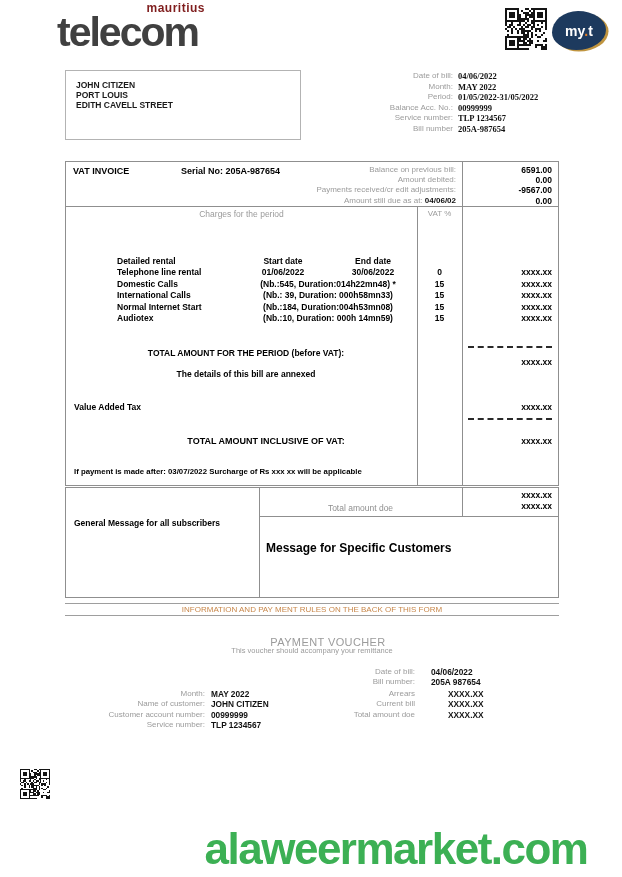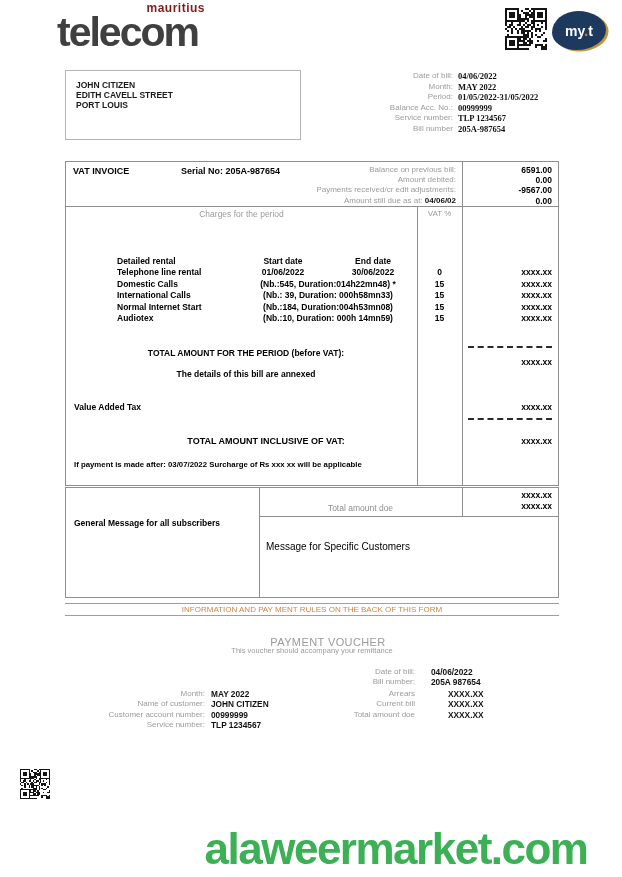--- a/index.html
+++ b/index.html
@@ -50,32 +50,32 @@
 
   .dash1 { position:absolute; left:402px; top:184px; width:84px; border-top:2px dashed #2a2a2a; }
   .tbv-label { position:absolute; left:0; top:186px; width:360px; text-align:center; font-weight:bold; }
   .tbv-value { position:absolute; left:396px; top:195px; width:90px; text-align:right; font-weight:bold; }
   .annex { position:absolute; left:0; top:207px; width:360px; text-align:center; font-weight:bold; }
   .vat-row-label { position:absolute; left:8px; top:240px; font-weight:bold; }
   .vat-row-value { position:absolute; left:396px; top:240px; width:90px; text-align:right; font-weight:bold; }
   .dash2 { position:absolute; left:402px; top:256px; width:84px; border-top:2px dashed #2a2a2a; }
   .tiv-label { position:absolute; left:0; top:274px; width:400px; text-align:center; font-weight:bold; font-size:9px; }
   .tiv-value { position:absolute; left:396px; top:274px; width:90px; text-align:right; font-weight:bold; }
-  .surcharge { position:absolute; left:8px; top:298px; font-weight:bold; font-size:7.8px; }
+  .surcharge { position:absolute; left:8px; top:305px; font-weight:bold; font-size:7.8px; }
 
   
   .msg-box { position:absolute; left:65px; top:487px; width:494px; height:111px; border:1px solid #8f8f8f; font-size:8.5px; }
   .msg-v1 { position:absolute; left:193px; top:0; bottom:0; border-left:1px solid #8f8f8f; }
   .msg-v2 { position:absolute; left:396px; top:0; height:28px; border-left:1px solid #8f8f8f; }
   .msg-h1 { position:absolute; left:193px; right:0; top:28px; border-top:1px solid #8f8f8f; }
   .msg-amt1 { position:absolute; left:396px; top:2px; width:90px; text-align:right; font-weight:bold; }
   .msg-amt2 { position:absolute; left:396px; top:13px; width:90px; text-align:right; font-weight:bold; }
   .msg-total { position:absolute; left:193px; top:15px; width:203px; text-align:center; color:#8f8f8f; }
   .msg-general { position:absolute; left:8px; top:30px; font-weight:bold; }
-  .msg-specific { position:absolute; left:200px; top:53px; font-weight:normal; font-size:10px; }
+  .msg-specific { position:absolute; left:200px; top:53px; font-weight:bold; font-size:12px; }
 
   
   .banner-line1 { position:absolute; left:65px; top:603px; width:494px; border-top:1px solid #9e9e9e; }
   .banner-text { position:absolute; left:65px; top:604.5px; width:494px; text-align:center; color:#c8874a; font-size:8px; }
   .banner-line2 { position:absolute; left:65px; top:614.5px; width:494px; border-top:1px solid #9e9e9e; }
 
   
   .v-title { position:absolute; left:81px; top:636px; width:494px; text-align:center; color:#9b9b9b; font-size:11px; letter-spacing:0.4px; }
   .v-sub { position:absolute; left:65px; top:646px; width:494px; text-align:center; color:#9b9b9b; font-size:7.5px; }
   .v-left { position:absolute; left:65px; top:689px; font-size:8px; line-height:10.4px; }
@@ -343,22 +343,22 @@
         <rect x="18" y="20" width="1" height="1"></rect>
         <rect x="19" y="20" width="1" height="1"></rect>
         <rect x="20" y="20" width="1" height="1"></rect>
       </svg></div>
   <div class="myt">
     <span><span>my</span><span class="dot">.</span><span>t</span></span>
   </div>
 
   <div class="cust-box">
     <div>JOHN CITIZEN</div>
+    <div>PORT LOUIS</div>
     <div>EDITH CAVELL STREET</div>
-    <div>PORT LOUIS</div>
   </div>
 
   <div class="bill-info">
     <div class="bi-row">
         <span class="bi-label">Date of bill:</span>
         <span class="bi-value">04/06/2022</span>
       </div>
     <div class="bi-row">
         <span class="bi-label">Month:</span>
         <span class="bi-value">MAY 2022</span>

